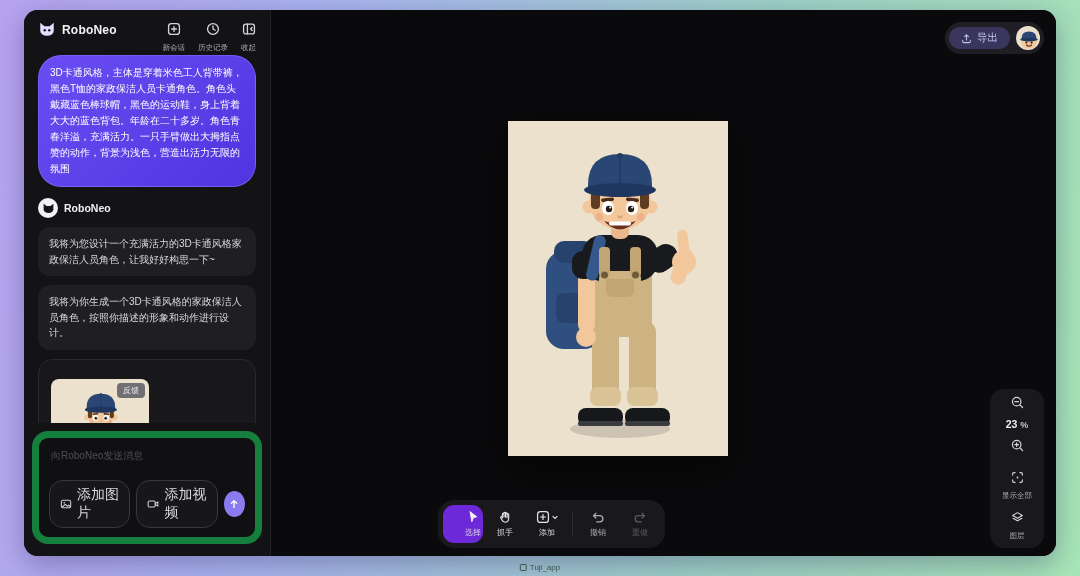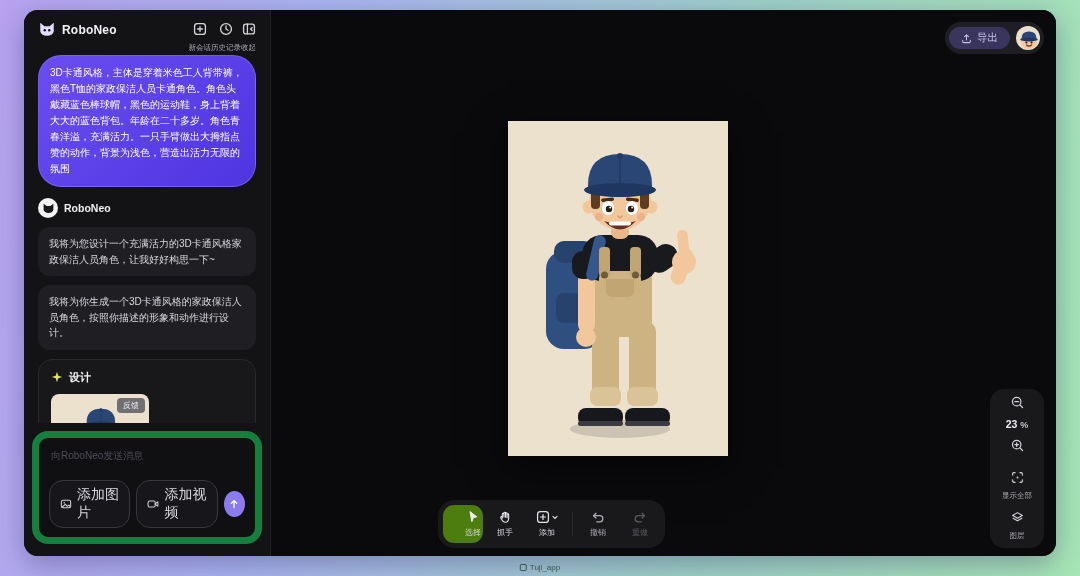--- a/index.html
+++ b/index.html
@@ -20,21 +20,21 @@
   }
   
   .sidebar {
     width:247px; flex:0 0 247px; height:100%;
     background:var(--sidebar-bg,#131316); border-right:1px solid #222226;
     display:flex; flex-direction:column; color:#e8e8ec;
   }
   .sb-header { padding:12px 14px 0; display:flex; justify-content:space-between; align-items:flex-start; }
   .brand { display:flex; align-items:center; gap:6px; }
   .brand-name { font-size:12px; font-weight:bold; color:#f2f2f6; letter-spacing:.2px; }
-  .sb-actions { display:flex; }
+  .sb-actions { display:flex; gap:13px; }
   .stack { display:flex; flex-direction:column; align-items:center; gap:3px; cursor:pointer; }
   .stack .ic { color:#d6d6da; }
   .stack .lbl { font-size:7.5px; color:#a9a9b0; white-space:nowrap; }
   .title-row { padding:16px 14px 8px; display:flex; justify-content:space-between; align-items:center; }
   .conv-title { font-size:11px; font-weight:600; color:#ededf2; }
   .share { color:#9a9aa2; cursor:pointer; display:flex; }
   .sb-scroll { flex:1; overflow:hidden; padding:2px 14px 0; display:flex; flex-direction:column; gap:9px; }
   .bubble {
     background:linear-gradient(135deg, var(--bubble-start,#6a4df2), var(--bubble-end,#4f35e0));
     border:1px solid rgba(150,130,255,.45);
@@ -94,21 +94,21 @@
   .canvas-image svg { display:block; }
   .toolbar {
     position:absolute; left:167px; bottom:8px; display:flex; align-items:center; gap:2px;
     background:#19191c; border-radius:16px; padding:5px;
   }
   .tool {
     width:40px; height:38px; display:flex; flex-direction:column; align-items:center;
     justify-content:center; gap:3px; border-radius:11px; cursor:pointer; color:#e4e4ea;
   }
   .tool .tlbl { font-size:8px; color:#d8d8de; white-space:nowrap; }
-  .tool.active { background:#4d7c0f;padding-left:20px; }
+  .tool.active { background:#6d28d9;padding-left:20px; }
   .tool.dim { opacity:.72; }
   .tool.dimmer { opacity:.32; }
   .tool-ic-row { display:flex; align-items:center; gap:2px; }
   .tb-divider { width:1px; height:24px; background:#2c2c31; margin:0 3px; }
   .zoombar {
     position:absolute; right:12px; bottom:8px; display:flex; align-items:center; gap:9px;
     background:#19191c; border-radius:14px; padding:7px 12px;flex-direction:column;
   }
   .zoom-ic { color:#d6d6dc; cursor:pointer; display:flex; }
   .zoom-val { font-size:10.5px; font-weight:600; color:#ececf2; display:flex; gap:3px; align-items:baseline; }
@@ -262,26 +262,20 @@
               <use href="#robo-logo" fill="currentColor"></use>
             </svg>
         </span>
         <span class="asst-name">RoboNeo</span>
       </div>
 
       <div class="msg-card">我将为您设计一个充满活力的3D卡通风格家政保洁人员角色，让我好好构思一下~</div>
       <div class="msg-card">我将为你生成一个3D卡通风格的家政保洁人员角色，按照你描述的形象和动作进行设计。</div>
 
       <div class="design-card">
-        <div class="design-head">
-          <svg width="12" height="12" viewBox="0 0 16 16">
-              <path d="M8 1 9.7 6.3 15 8 9.7 9.7 8 15 6.3 9.7 1 8 6.3 6.3Z" fill="#d9e36b"></path>
-            </svg>
-          <span class="design-title">设计</span>
-        </div>
         <div class="thumb-wrap">
           <svg viewBox="0 0 220 335" width="98" height="100" preserveAspectRatio="xMidYMin slice">
               <use href="#char-art"></use>
             </svg>
           <span class="fb-badge">反馈</span>
         </div>
       </div>
     </div>
 
     <div class="composer">

